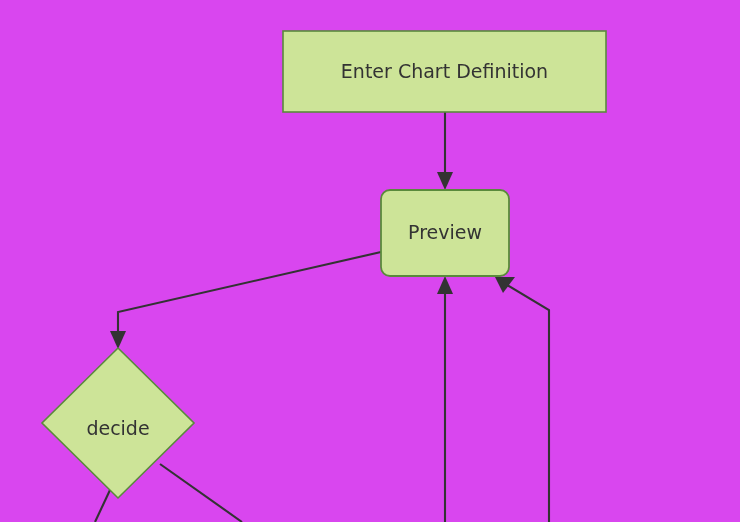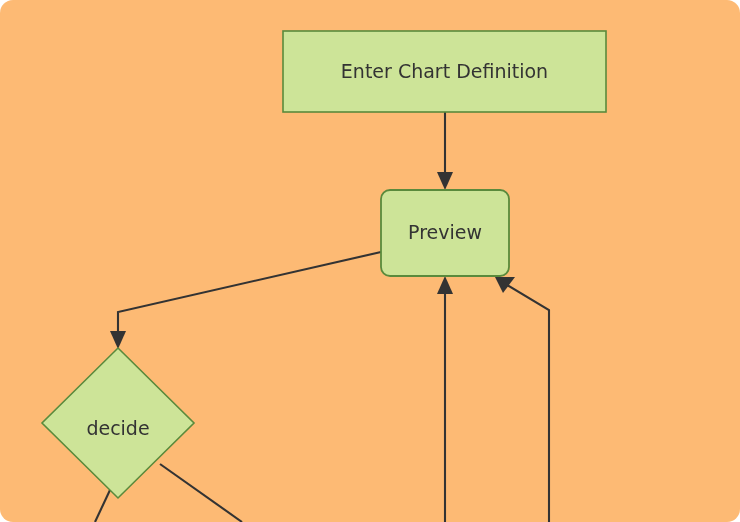--- a/index.html
+++ b/index.html
@@ -8,23 +8,22 @@
     padding: 0;
     background: #ffffff;
   }
   body {
     font-family: "DejaVu Sans", "Liberation Sans", sans-serif;
   }
   #diagram-canvas {
     position: relative;
     width: 740px;
     height: 522px;
-    background: #fdba74;
+    background: #d946ef;
     overflow: hidden;
-    border-radius: 13px;
   }
   #diagram-svg {
     position: absolute;
     top: 0;
     left: 0;
     width: 740px;
     height: 522px;
     display: block;
   }
   .node-shape {

